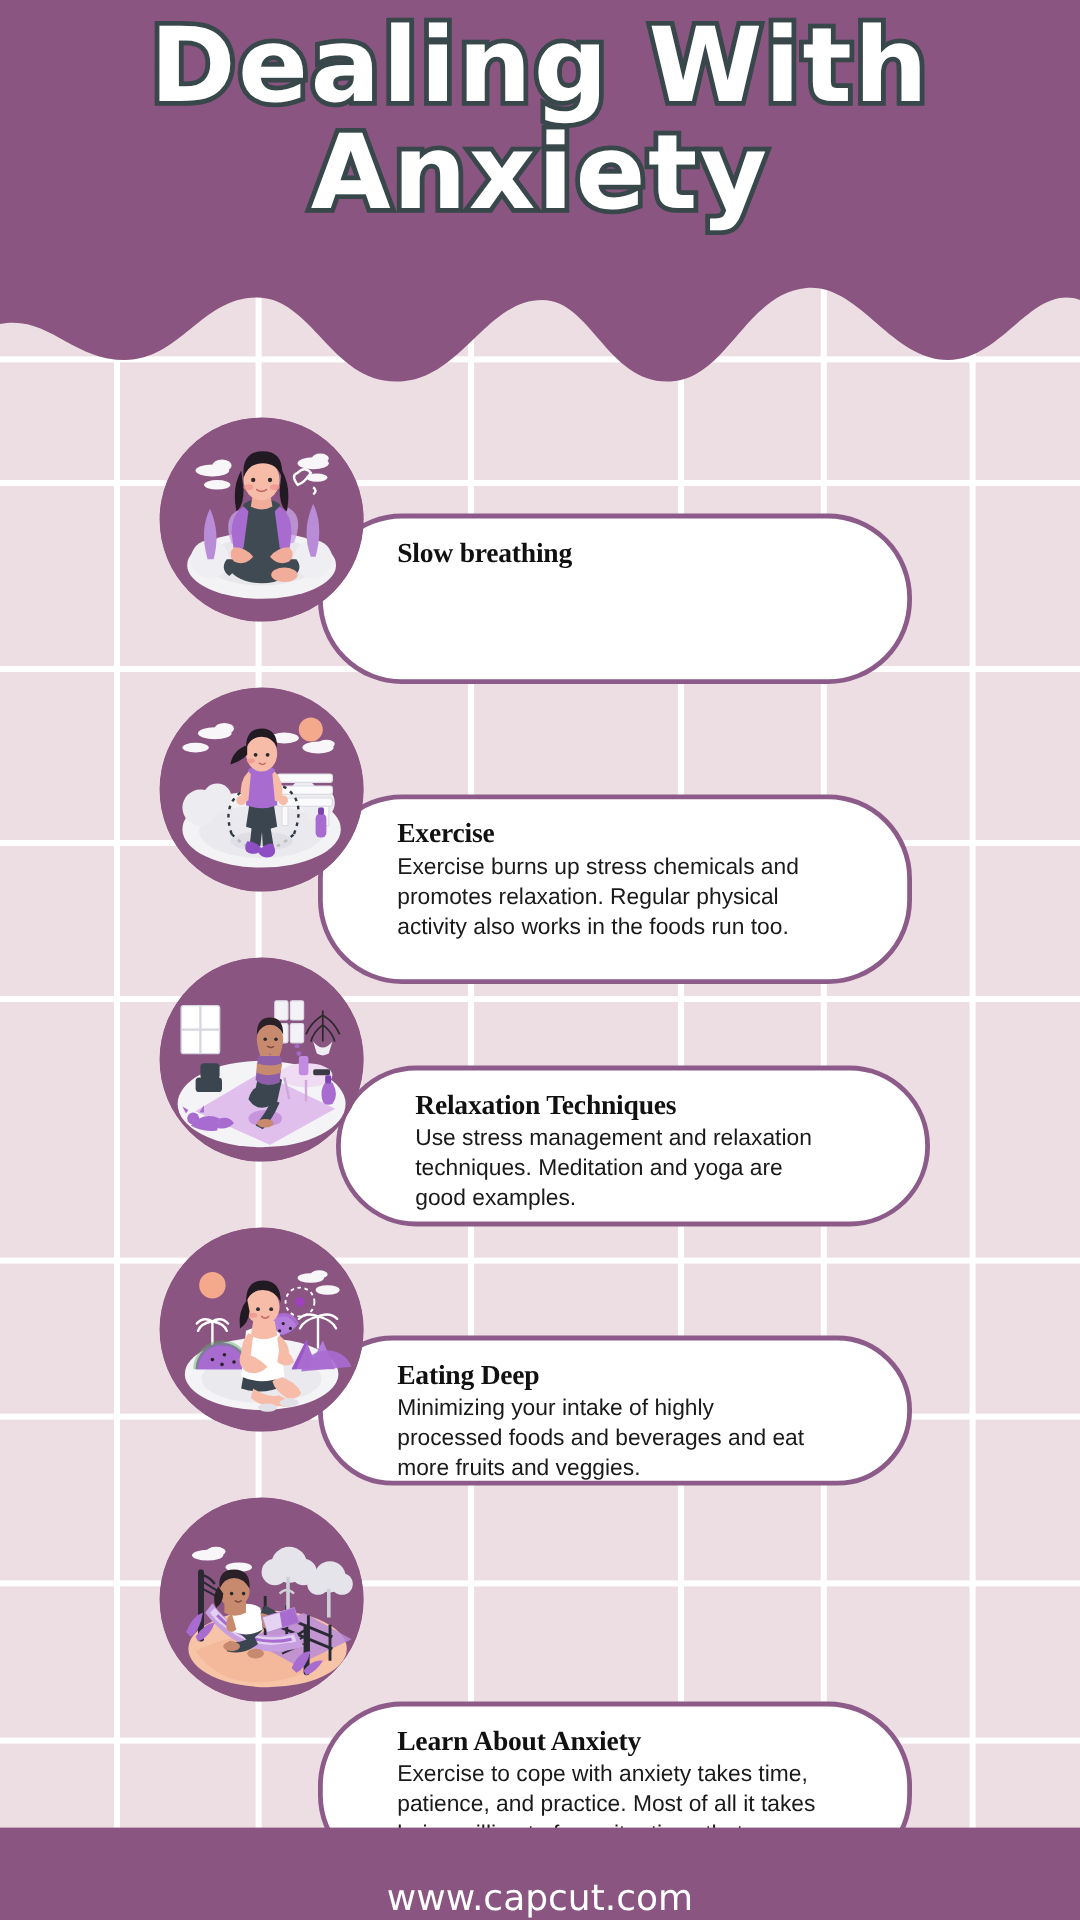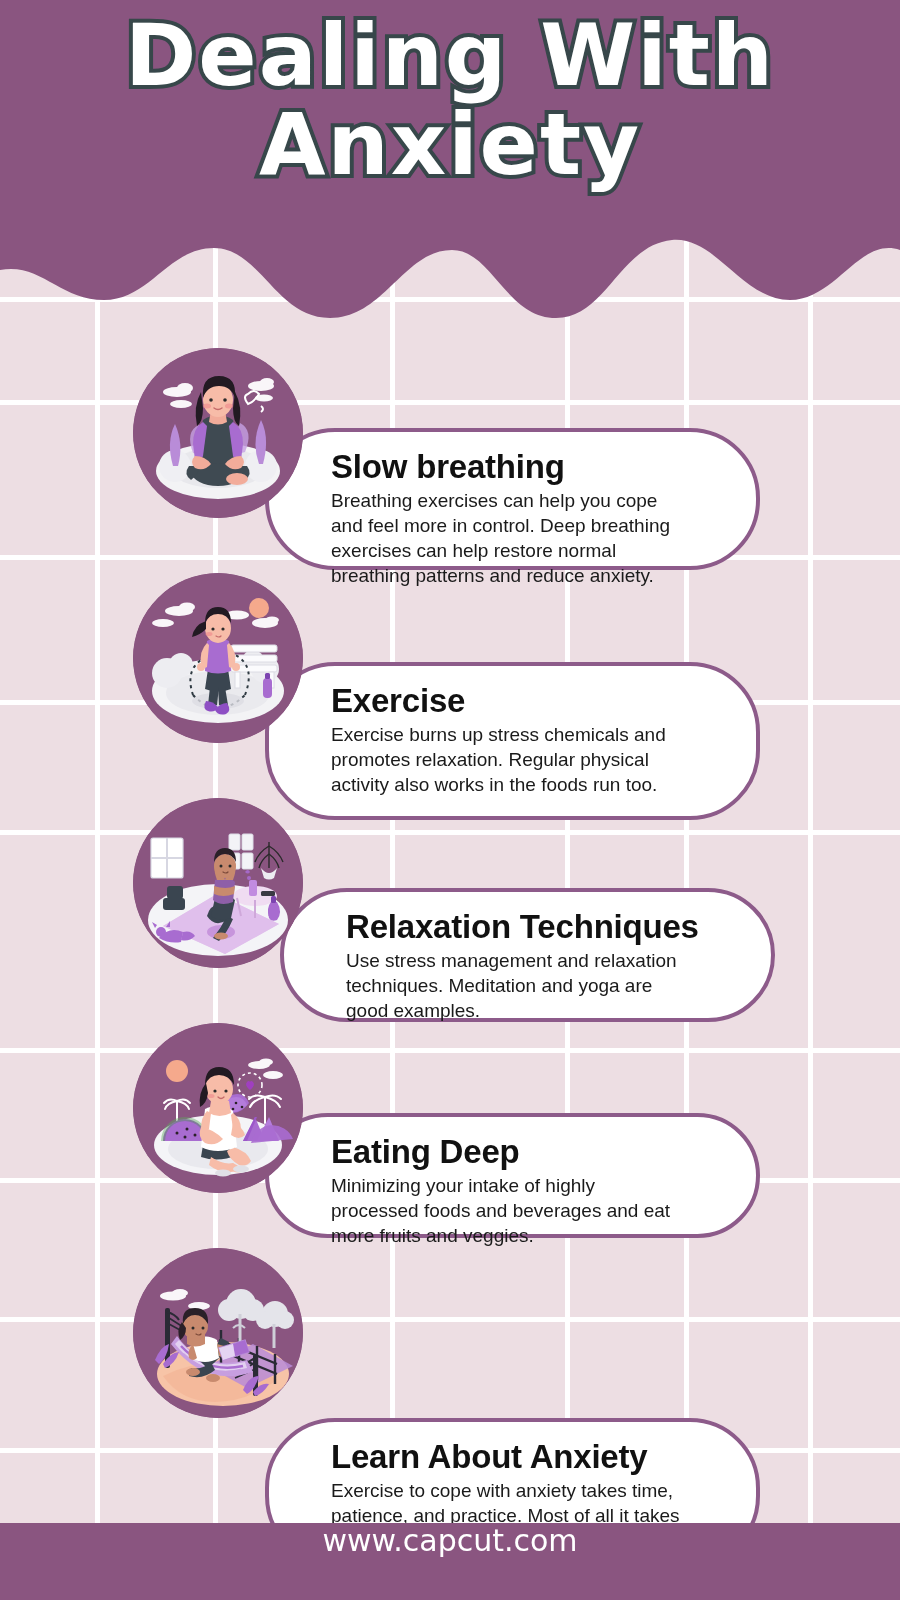--- a/index.html
+++ b/index.html
@@ -49,42 +49,42 @@
   .card{
     position:absolute;
     background:#FFFFFF;
     border:4px solid #8D5B8A;
     border-radius:70px;
     box-sizing:border-box;
     z-index:2;
     padding:16px 34px 18px 62px;
   }
   .card-title{
-    font-family:Liberation Sans, sans-serif;
+    font-family:Liberation Serif, serif;
     font-weight:700;
-    font-size:33px;
+    font-size:23px;
     color:#111111;
     letter-spacing:-0.2px;
     margin:0 0 2px 0;
     white-space:nowrap;
   }
   .card-body{
     font-family:"Liberation Sans", sans-serif;
     font-size:19px;
     line-height:25px;
     color:#1A1A1A;
     margin:0;
     white-space:pre-line;
   }
 
   
   .footer{
     position:absolute;left:0;bottom:0;width:900px;height:77px;
     background:#8A5580;
-    display:flex;align-items:flex-start;justify-content:center;
+    display:flex;align-items:flex-end;justify-content:center;
     z-index:6;
   }
   .footer-text{
     font-family:"DejaVu Sans", sans-serif;
     font-size:30px;color:#FFFFFF;letter-spacing:0px;
   }
 </style>
 </head>
 <body>
 
@@ -166,24 +166,20 @@
           <circle cx="92" cy="52" r="1.8" fill="#2B2B2B"></circle>
         <ellipse cx="74" cy="58" rx="4" ry="2.5" fill="#F08E8E" opacity=".7"></ellipse>
         <ellipse cx="96" cy="58" rx="4" ry="2.5" fill="#F08E8E" opacity=".7"></ellipse>
         <path d="M81,60 q4,3 8,0" stroke="#C46A6A" stroke-width="1.4" fill="none" stroke-linecap="round"></path>
         <path d="M115,46 q6,-6 11,0 q-5,8 -11,10 q-6,-8 0,-10z" fill="none" stroke="#FFFFFF" stroke-width="2"></path>
         <path d="M128,58 q4,3 0,6" stroke="#FFFFFF" stroke-width="2" fill="none"></path>
       </svg>
     </div>
     <div class="card" style="left:265px;top:428px;width:495px;height:142px">
       <h2 class="card-title">Slow breathing</h2>
-      <p class="card-body">Breathing exercises can help you cope
-and feel more in control. Deep breathing
-exercises  can help restore normal
-breathing patterns and reduce anxiety.</p>
     </div>
   </div>
 
   <div class="row">
     <div class="circle" style="left:133px;top:573px">
       <svg viewBox="0 0 170 170">
         <circle cx="85" cy="85" r="85" fill="#8A5580"></circle>
         <circle cx="126" cy="35" r="10" fill="#F5A98C"></circle>
         <g fill="#FFFFFF" opacity=".95">
           <ellipse cx="46" cy="38" rx="14" ry="5"></ellipse>

